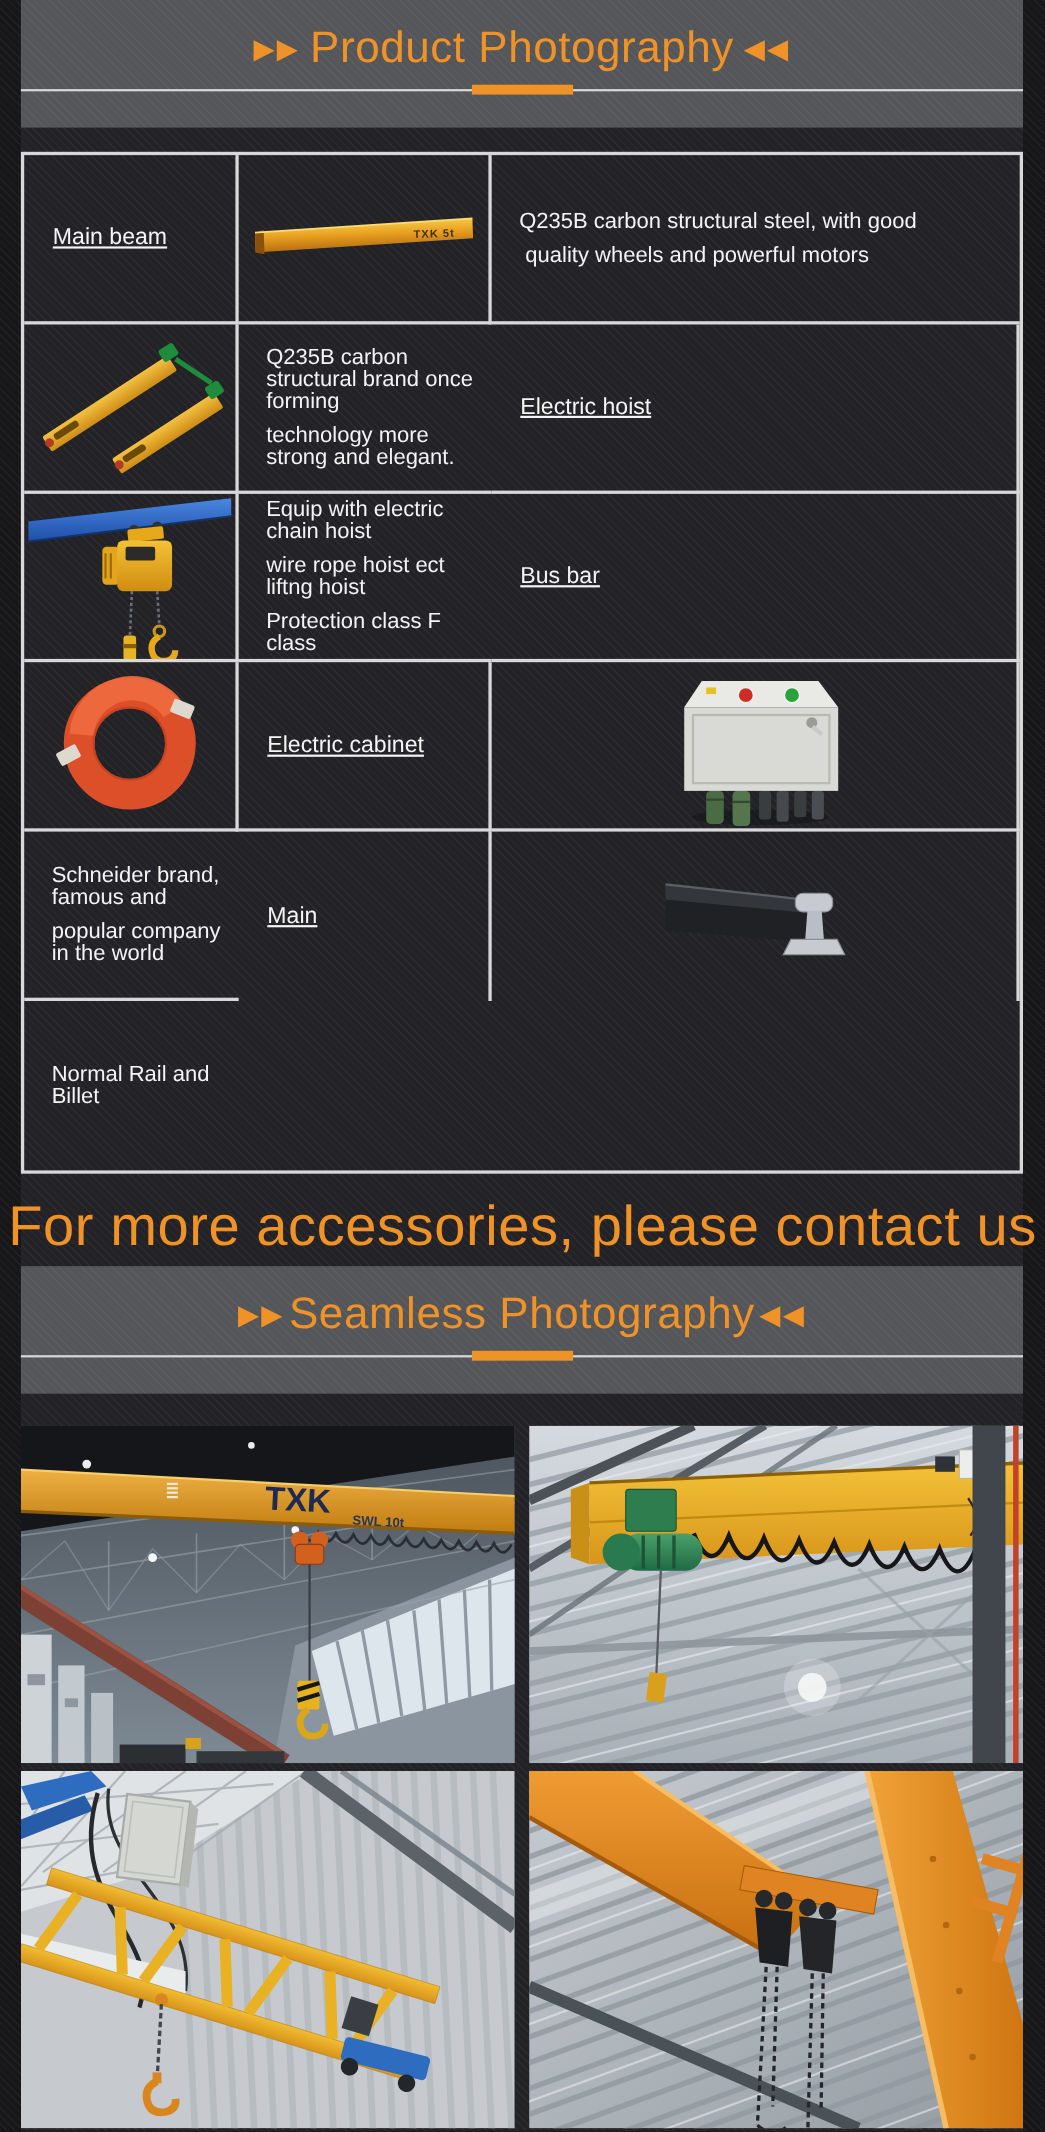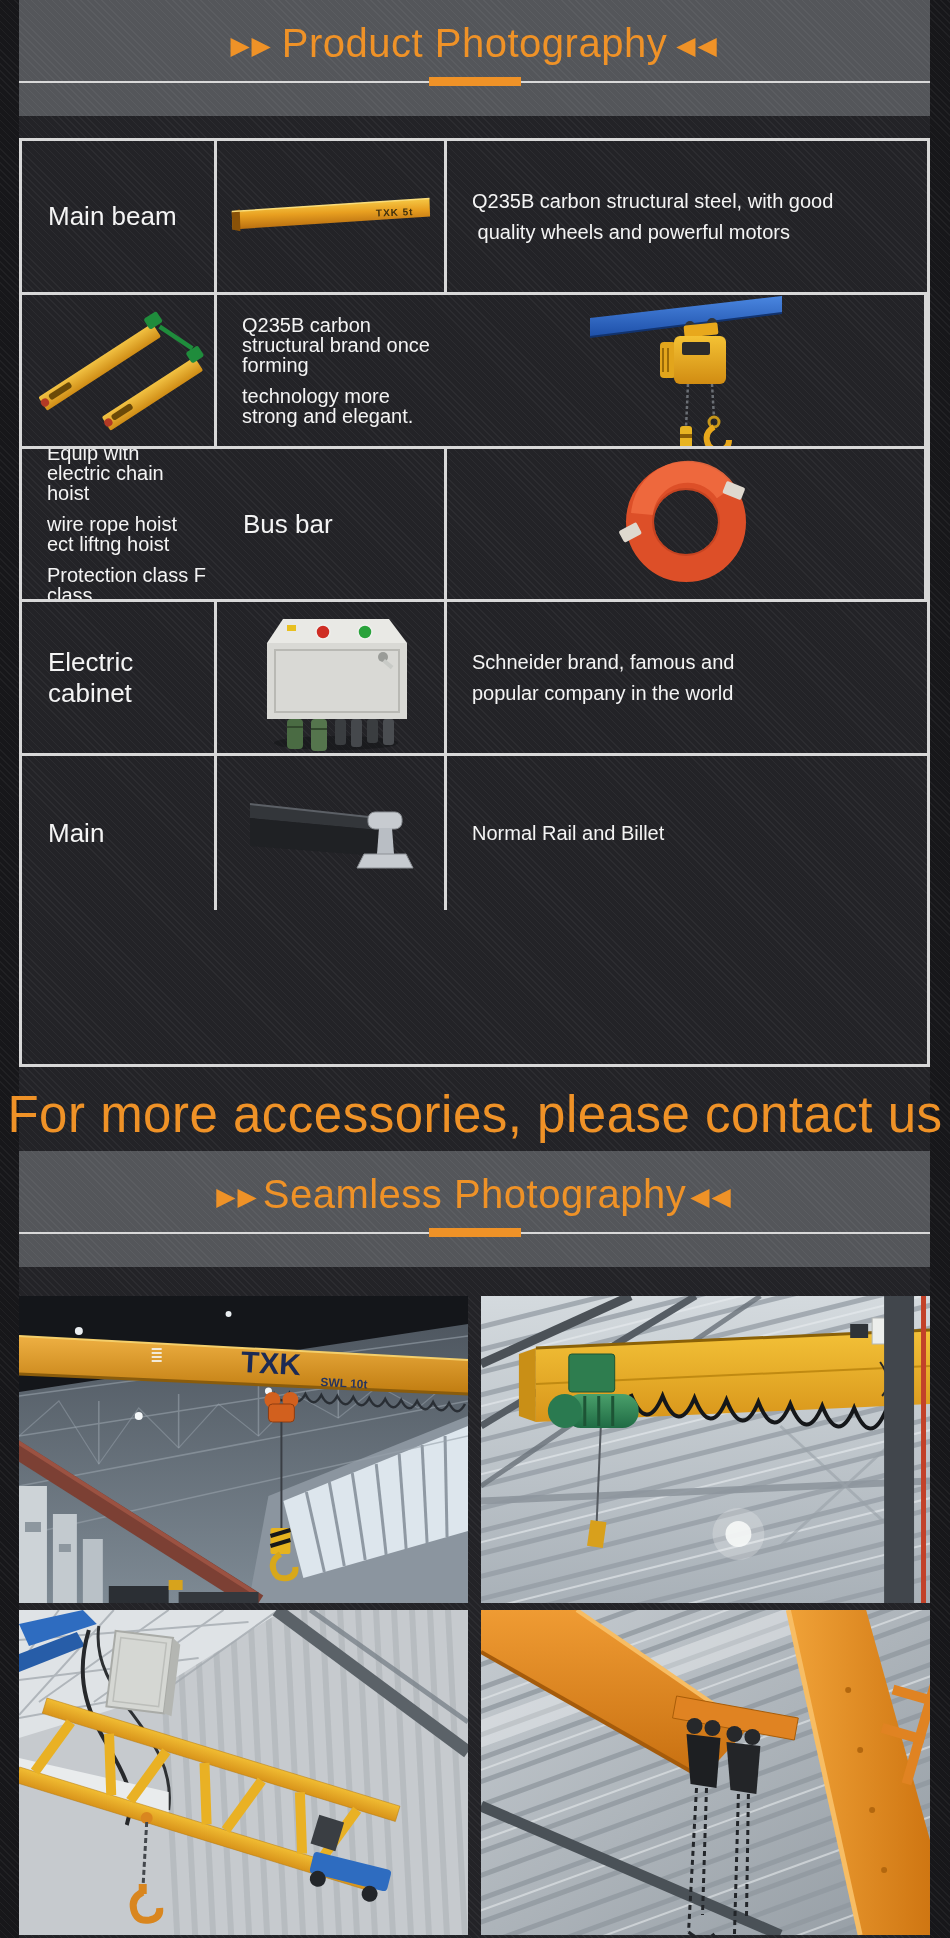--- a/index.html
+++ b/index.html
@@ -13,21 +13,21 @@
   .band-title{position:absolute;left:0;right:0;top:4px;height:78px;display:flex;align-items:center;justify-content:center;gap:9px;color:#ef9227;font-size:40px;letter-spacing:0.5px;}
   .arr{font-size:25px;letter-spacing:2px;color:#ef9227;line-height:1;padding-top:5px;}
   .band-line{position:absolute;left:0;right:0;top:81px;height:2px;background:#d9d9d9;}
   .band-accent{position:absolute;top:77px;left:50%;transform:translateX(-50%);width:92px;height:9px;background:#ef9227;}
 
   
   .tbl{position:absolute;left:19px;top:138px;width:911px;height:929px;box-sizing:border-box;border:3px solid #d8d8d8;display:grid;grid-template-columns:195px 230px 1fr;grid-template-rows:repeat(6,1fr);}
   .cell{box-sizing:border-box;border-right:3px solid #d8d8d8;border-bottom:3px solid #d8d8d8;display:flex;align-items:center;overflow:hidden;}
   .cell.lastcol{border-right:none;}
   .cell.lastrow{border-bottom:none;}
-  .c-label{padding-left:26px;font-size:26px;color:#f4f4f4;}
+  .c-label{padding-left:26px;font-size:21px;color:#f4f4f4;text-decoration:underline;}
   .c-img{justify-content:center;}
   .c-desc{flex-direction:column;align-items:flex-start;justify-content:center;padding-left:25px;padding-right:10px;gap:11px;}
   .dl{font-size:20px;line-height:20px;color:#f4f4f4;white-space:pre-wrap;}
 
   
   .contact{position:absolute;top:1085px;left:0;width:950px;text-align:center;color:#ef9227;font-size:51px;letter-spacing:0.5px;}
 
   
   .photos{position:absolute;left:19px;top:1296px;width:911px;display:grid;grid-template-columns:449px 449px;grid-template-rows:307px 325px;column-gap:13px;row-gap:7px;}
   .photo{overflow:hidden;}
@@ -98,20 +98,23 @@
           <rect x="116" y="-9" width="16" height="14" rx="3" fill="#1f8c3c"></rect>
         </g>
         <line x1="152" y1="18" x2="188" y2="42" stroke="#1f8c3c" stroke-width="5"></line>
       </svg>
     </div>
     <div class="cell c-desc lastcol">
       <div class="dl">Q235B carbon structural brand once forming</div>
       <div class="dl">technology more strong and elegant.</div>
     </div>
 
+    <div class="cell c-label">
+        <span>Electric hoist</span>
+      </div>
     <div class="cell c-img">
       <svg width="200" height="180" viewBox="0 0 200 180">
         <defs>
           <linearGradient id="bh" x1="0" y1="0" x2="0" y2="1">
               <stop offset="0" stop-color="#4a86e0"></stop>
               <stop offset="1" stop-color="#1d4fa8"></stop>
             </linearGradient>
           <linearGradient id="hy" x1="0" y1="0" x2="0" y2="1">
               <stop offset="0" stop-color="#f4c234"></stop>
               <stop offset="1" stop-color="#d18c12"></stop>

